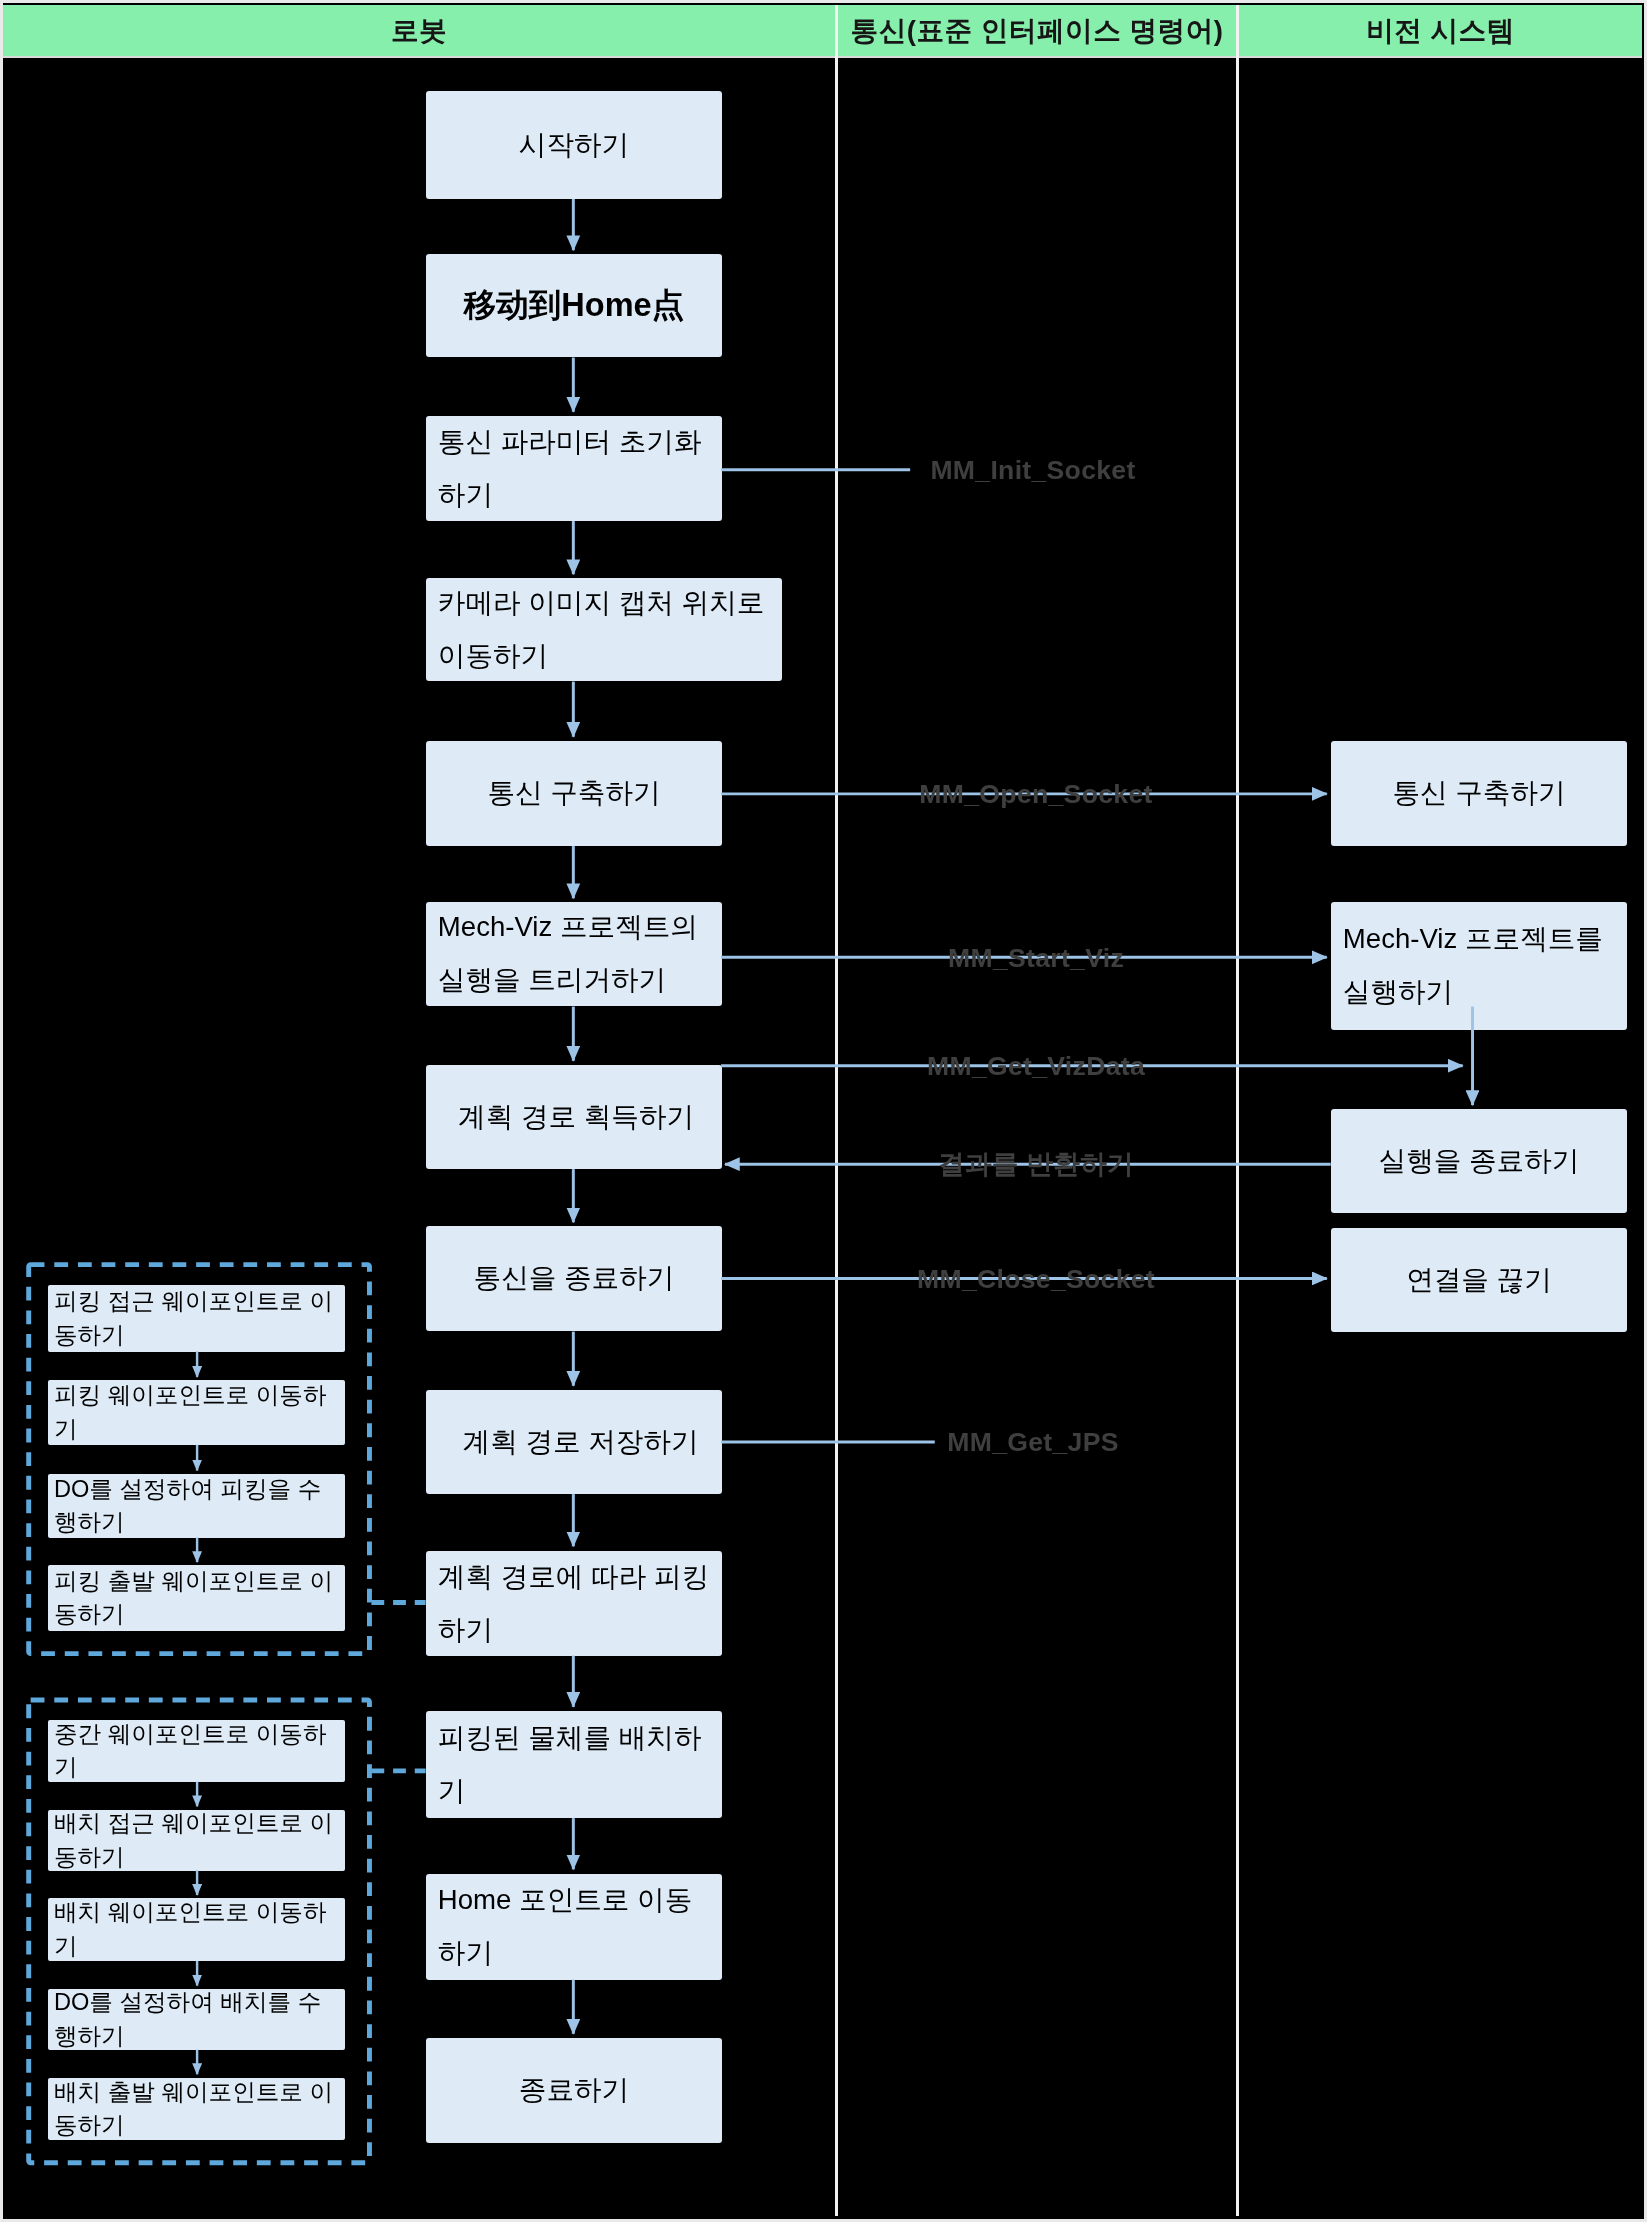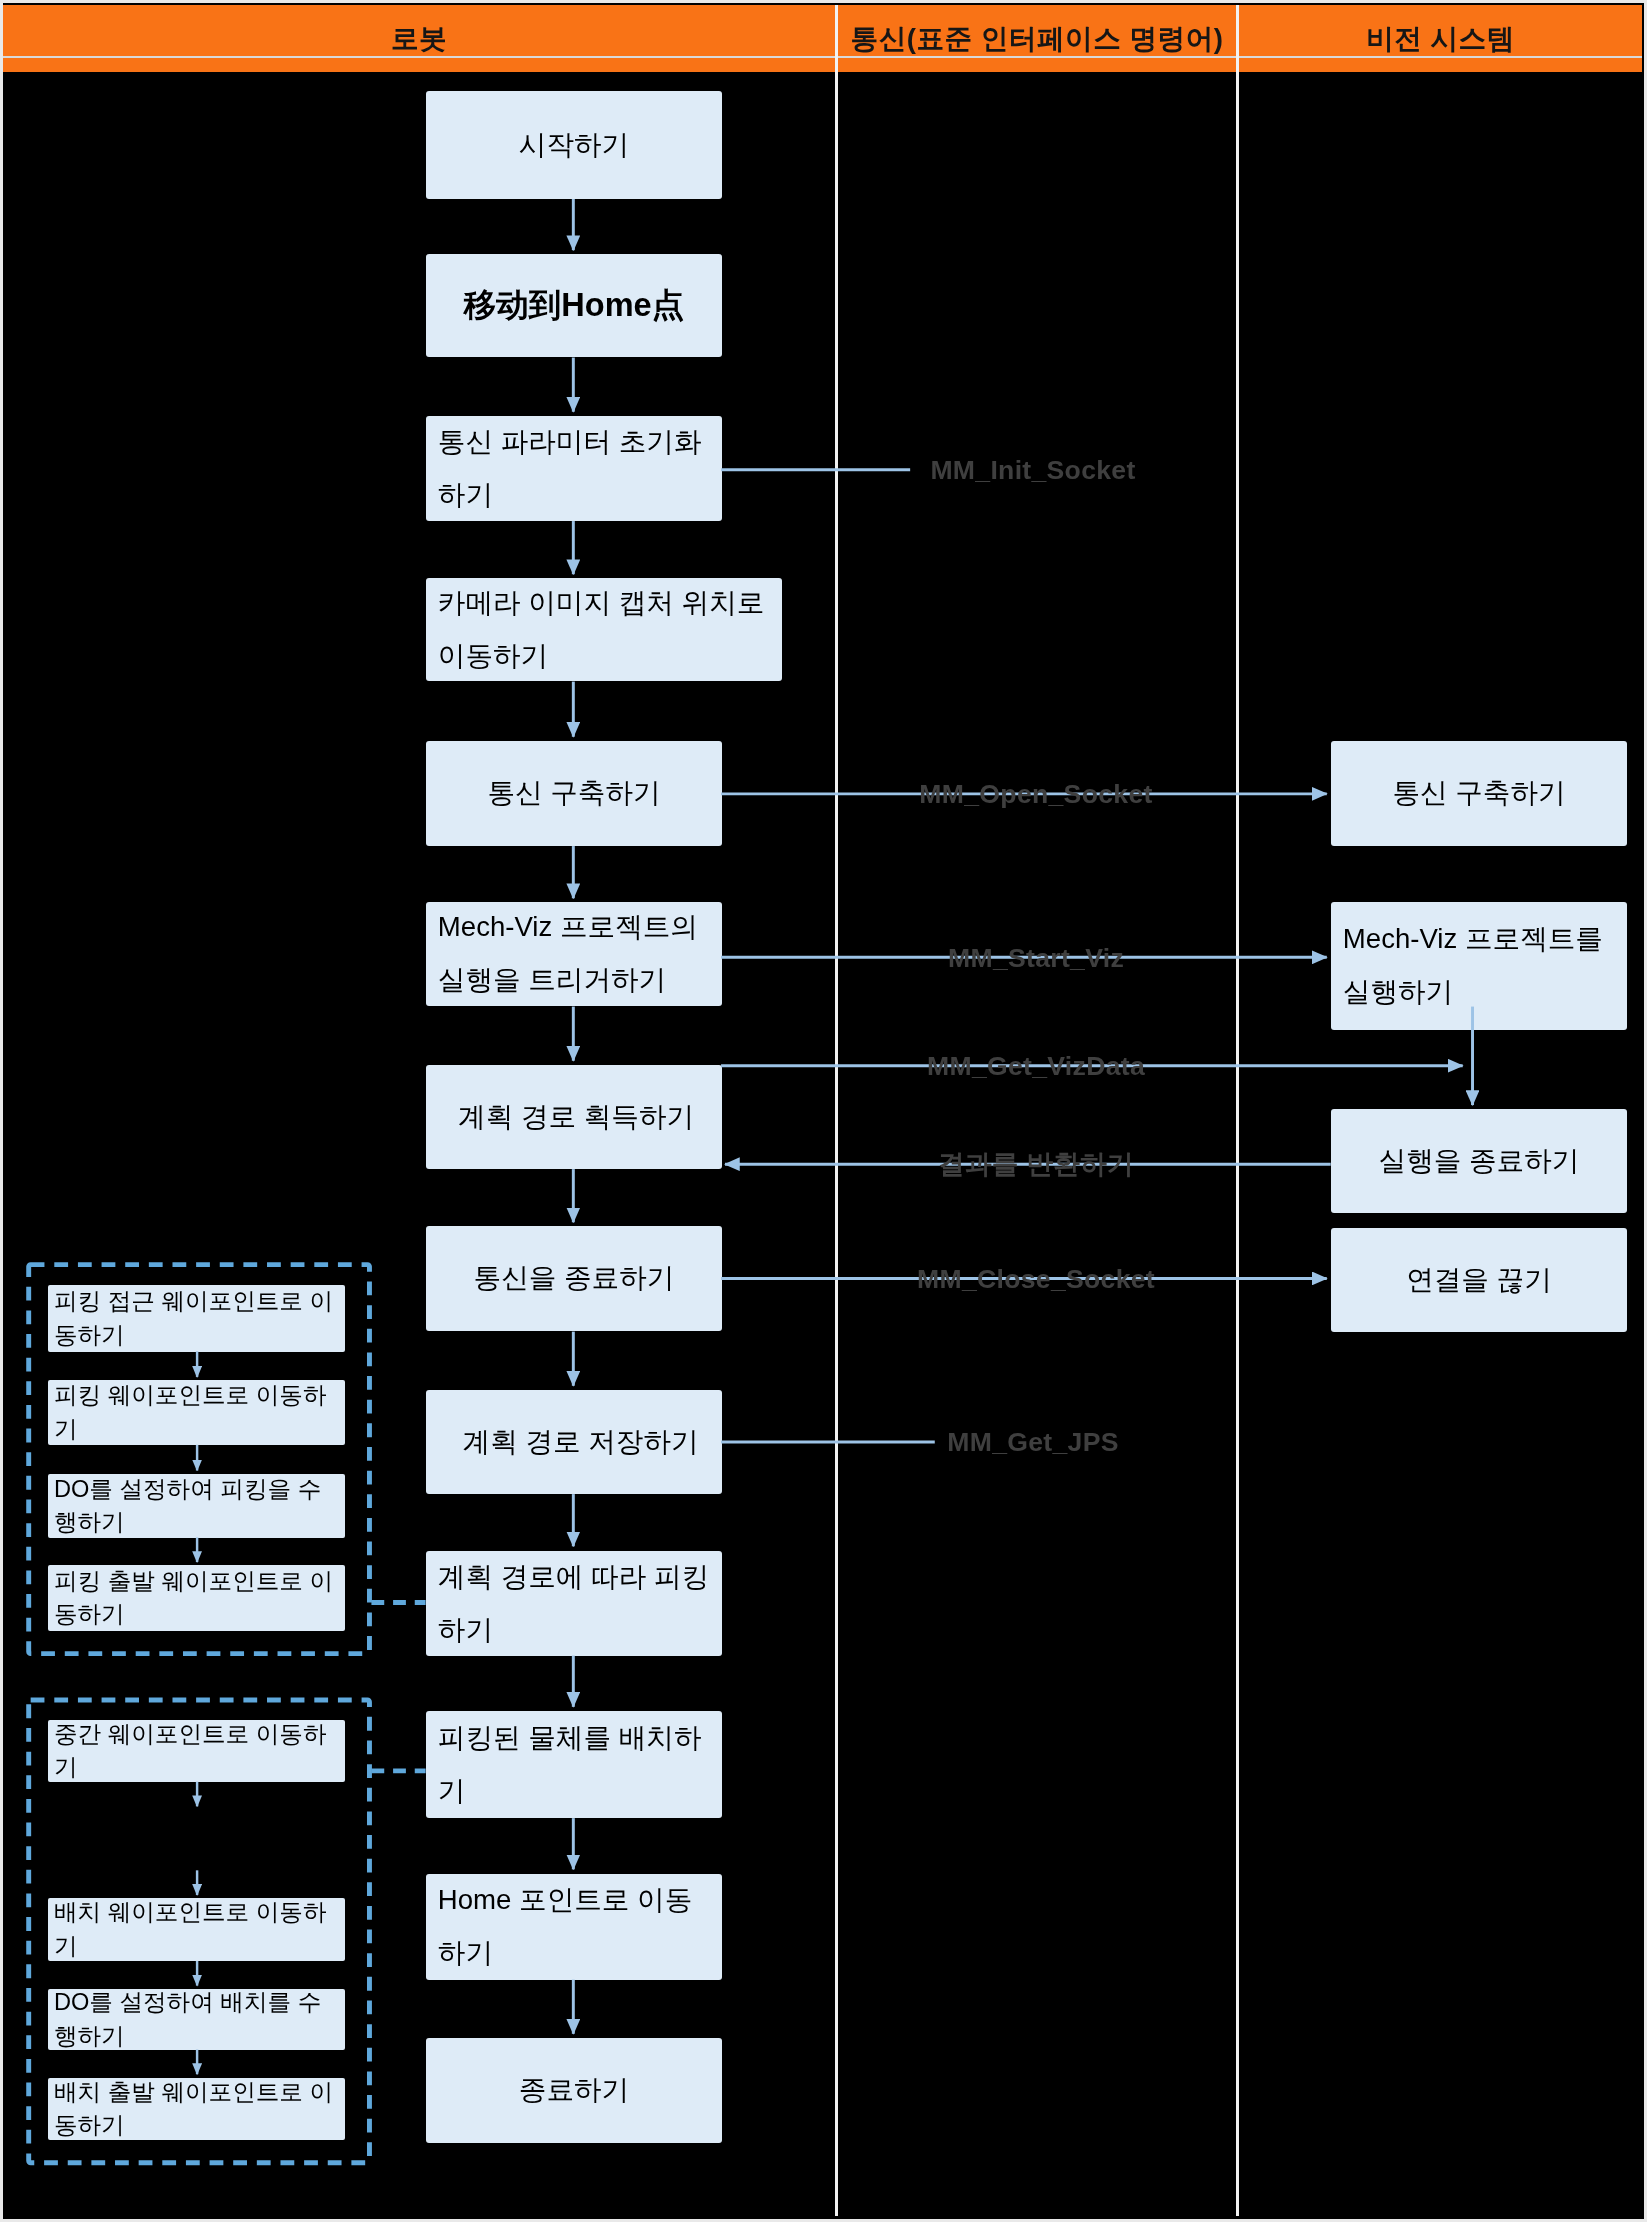--- a/index.html
+++ b/index.html
@@ -6,22 +6,22 @@
   #canvas{
     position:relative;
     width:1647px;height:2222px;
     background:#000;
     border:3.9px solid #e9e9e9;
     box-sizing:border-box;
     overflow:hidden;
     font-family:"Liberation Sans","DejaVu Sans",sans-serif;
   }
   .hdr-cell{
-    position:absolute;top:2px;height:67px;
-    background:#f97316;
+    position:absolute;top:2px;height:51px;
+    background:#86efac;
     display:flex;align-items:center;justify-content:center;
     font-size:27.6px;font-weight:bold;color:#161616;
     letter-spacing:0.5px;
   }
   .hdr-underline{
     position:absolute;left:0;width:1639px;top:53px;height:2px;background:#d9d9d9;
   }
   .col-divider{
     position:absolute;top:2px;width:3px;height:2211px;background:#f2f2f2;
   }
@@ -79,20 +79,21 @@
   <div class="node" style="left:1328px;top:899px;width:296px;height:128px;">Mech-Viz 프로젝트를 실행하기</div>
   <div class="node" style="left:1328px;top:1106px;width:296px;height:104px;">실행을 종료하기</div>
   <div class="node" style="left:1328px;top:1225px;width:296px;height:104px;">연결을 끊기</div>
 
   <div class="node small" style="left:45px;top:1282px;width:297px;height:67px;">피킹 접근 웨이포인트로 이동하기</div>
   <div class="node small" style="left:45px;top:1377px;width:297px;height:65px;">피킹 웨이포인트로 이동하기</div>
   <div class="node small" style="left:45px;top:1471px;width:297px;height:64px;">DO를 설정하여 피킹을 수행하기</div>
   <div class="node small" style="left:45px;top:1562px;width:297px;height:66px;">피킹 출발 웨이포인트로 이동하기</div>
 
   <div class="node small" style="left:45px;top:1717px;width:297px;height:62px;">중간 웨이포인트로 이동하기</div>
+  <div class="node small" style="left:45px;top:1807px;width:297px;height:61px;">배치 접근 웨이포인트로 이동하기</div>
   <div class="node small" style="left:45px;top:1895px;width:297px;height:63px;">배치 웨이포인트로 이동하기</div>
   <div class="node small" style="left:45px;top:1986px;width:297px;height:61px;">DO를 설정하여 배치를 수행하기</div>
   <div class="node small" style="left:45px;top:2075px;width:297px;height:62px;">배치 출발 웨이포인트로 이동하기</div>
 
   <svg class="arrow-layer" width="1639" height="2214" viewBox="0 0 1664 2248">
     <defs>
       <marker id="ah" viewBox="0 0 16 14" markerUnits="userSpaceOnUse" markerWidth="16" markerHeight="14" refX="15" refY="7" orient="auto">
         <path d="M0,0 L16,7 L0,14 Z" fill="#9dc3e6"></path>
       </marker>
       <marker id="ahs" viewBox="0 0 12 10" markerUnits="userSpaceOnUse" markerWidth="12" markerHeight="10" refX="11" refY="5" orient="auto">

